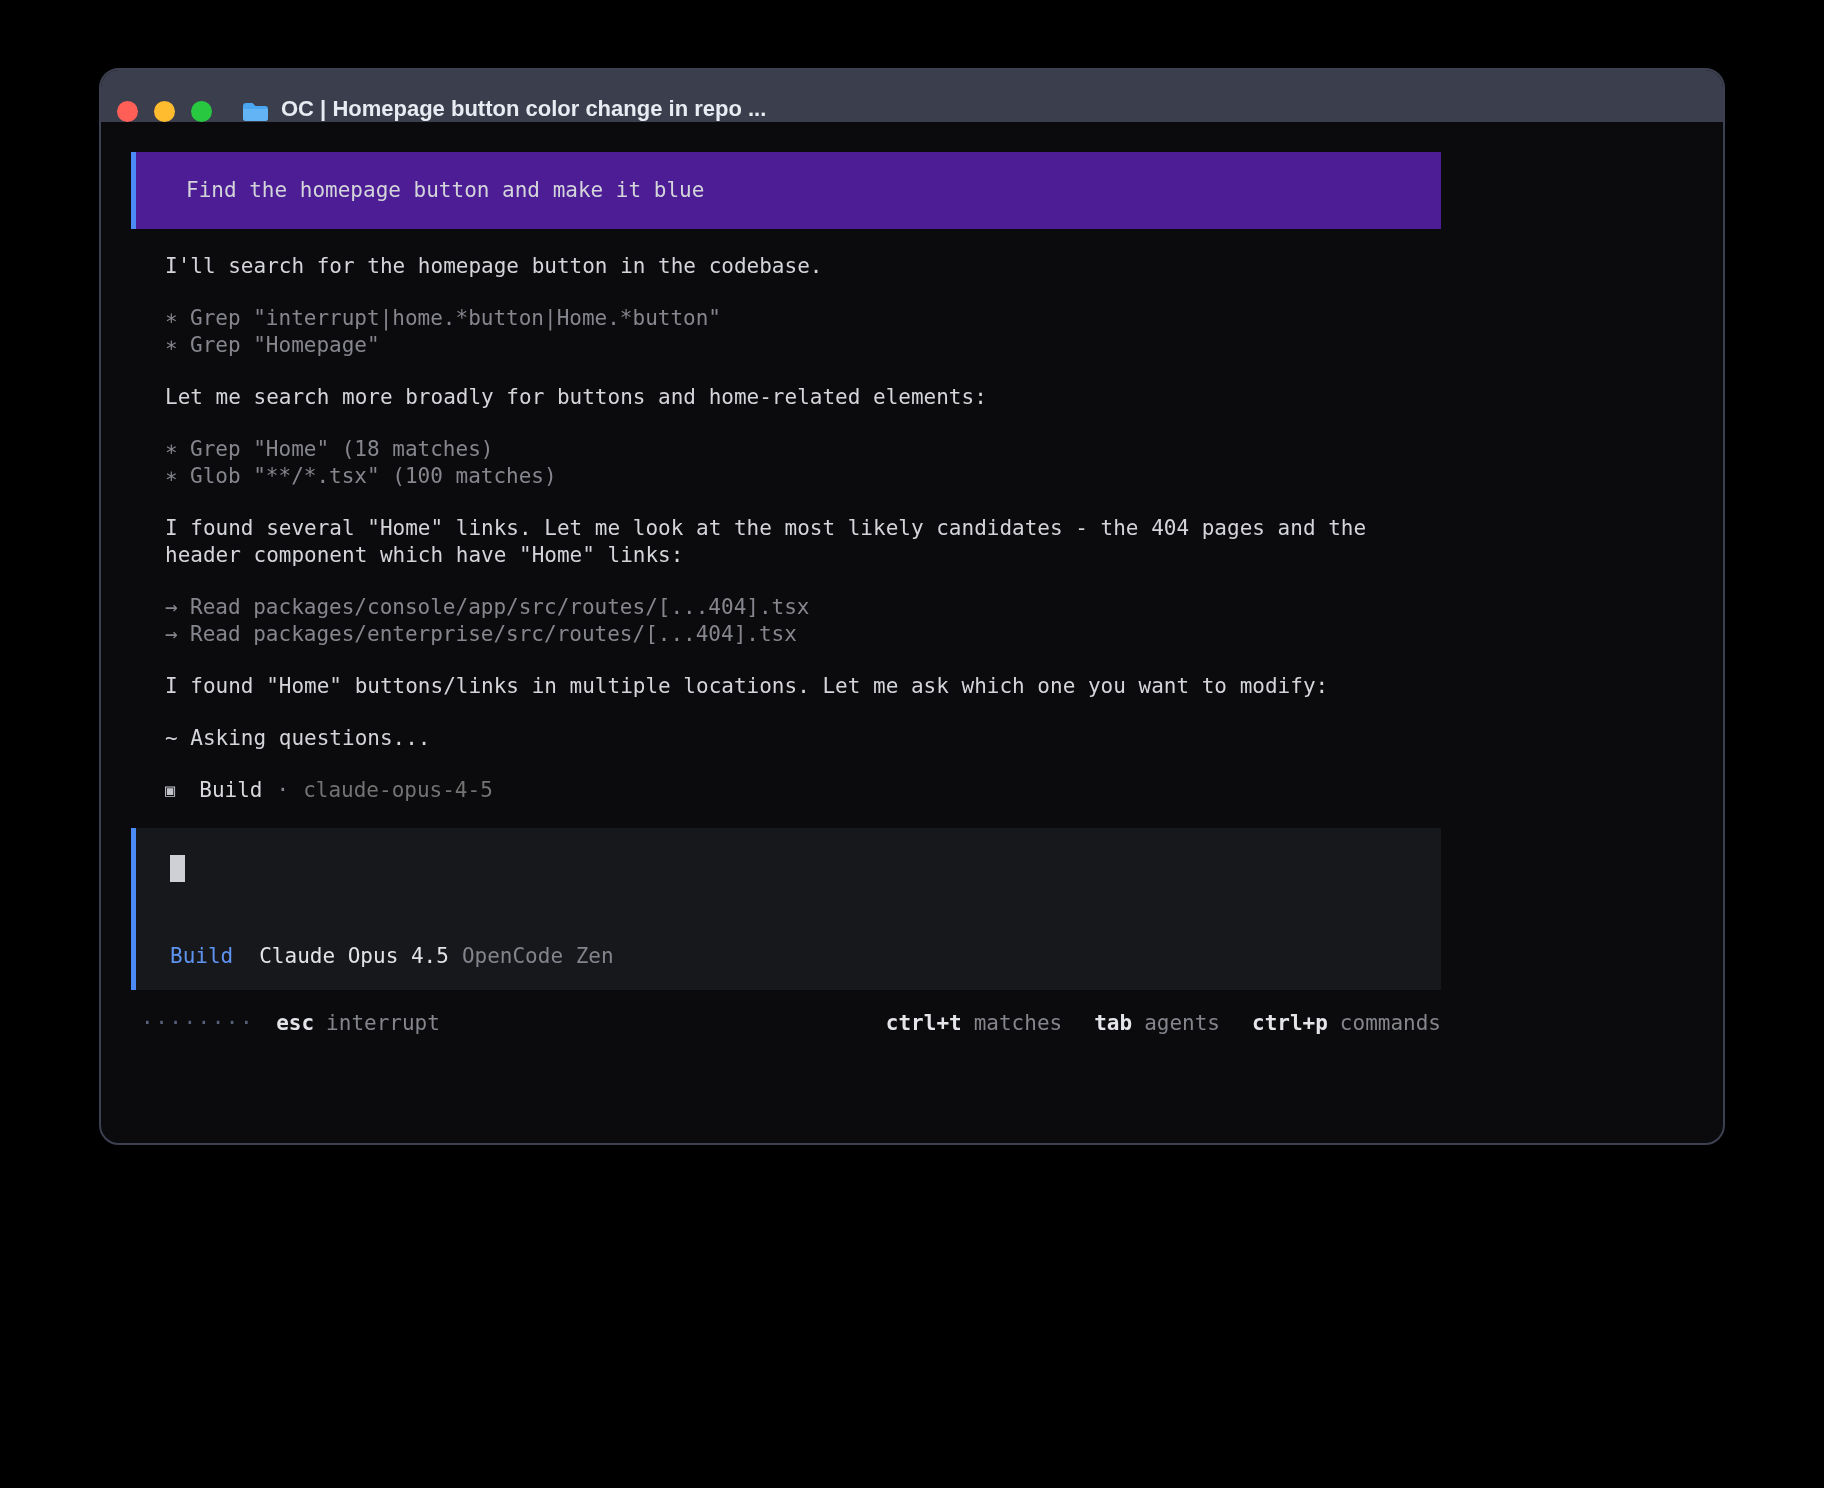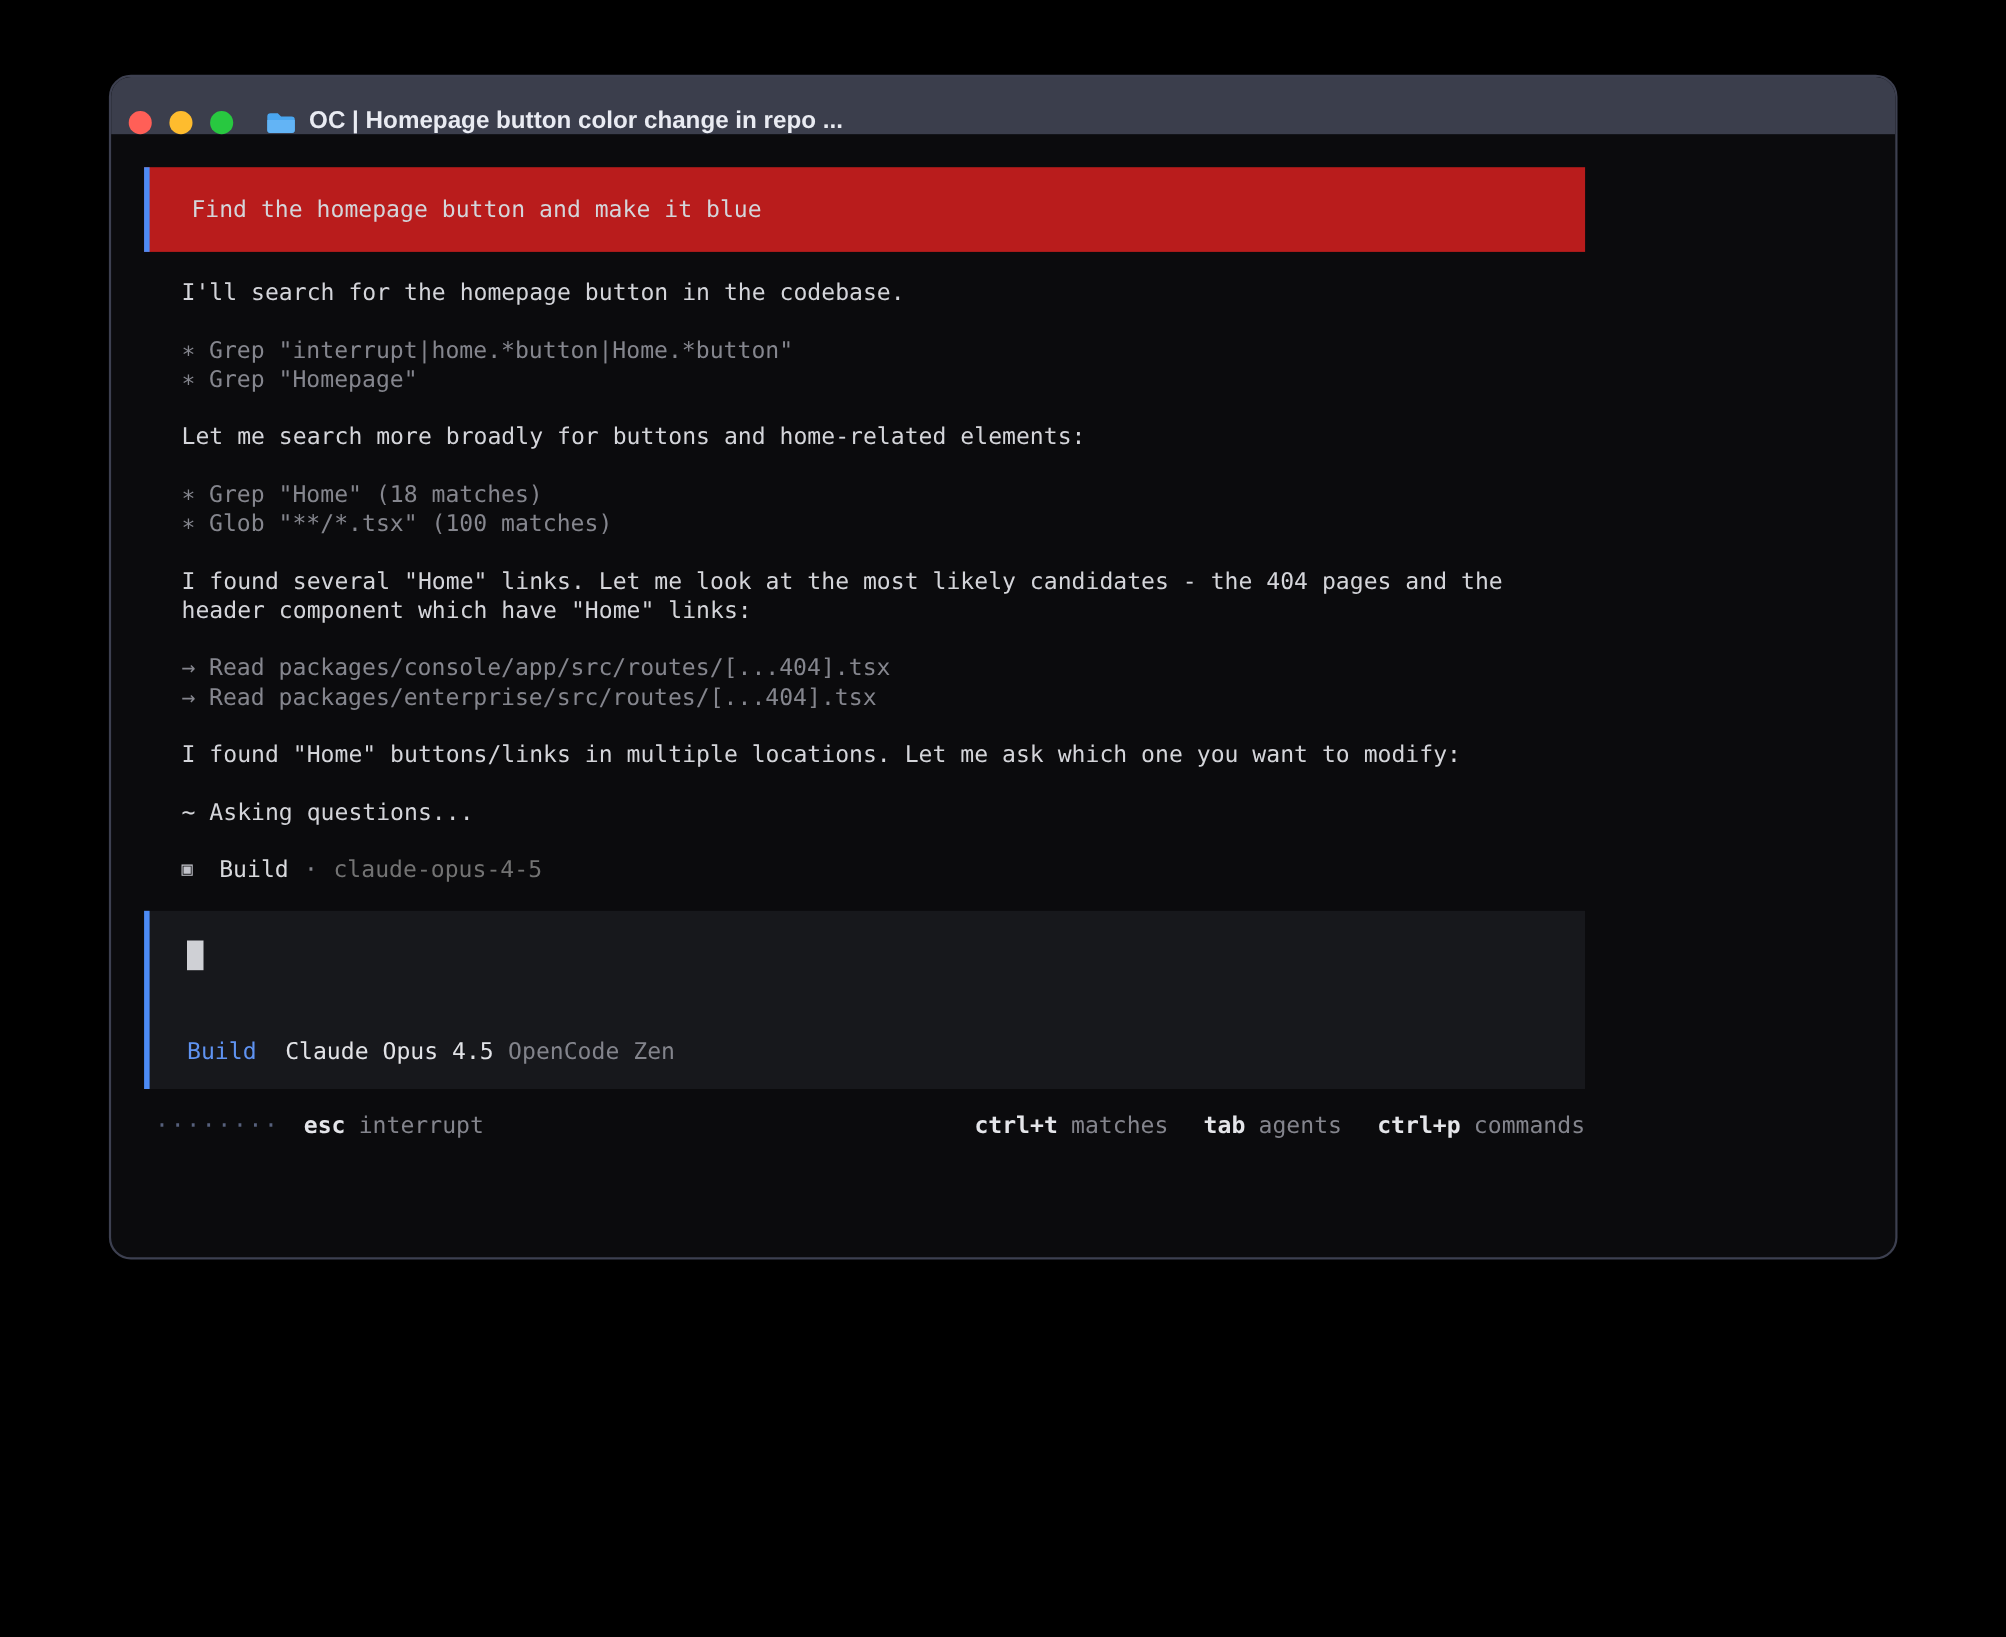--- a/index.html
+++ b/index.html
@@ -42,22 +42,22 @@
     height: 78px; display: flex; align-items: center;
     padding: 0 14px 0 34px; margin-bottom: 29px;
     font-weight: bold; color: #e7e8ec;
     white-space: nowrap;
   }
   .session-stats {
     margin-left: auto; font-weight: normal; color: #86878f;
     display: flex; gap: 26px;
   }
   .user-block {
-    background: #b91c1c; border-left: 5px solid #4c8bf5;
-    padding: 25px 14px 25px 38px; margin-bottom: 24px;
+    background: #4c1d95; border-left: 5px solid #4c8bf5;
+    padding: 25px 14px 25px 50px; margin-bottom: 24px;
     color: #d4d5da;
   }
   .conv .block { margin-bottom: 25px; padding-left: 34px; padding-right: 6px; }
   .block.tool, .block.read { color: #85868e; }
   .block .prefix { display: inline-block; width: 25px; }
   .agent-line {
     padding-left: 34px; margin-bottom: 24px;
     display: flex; align-items: center; color: #d8d9dd;
   }
   .agent-icon { font-size: 17px; color: #c2c3ca; margin-right: 24px; }

